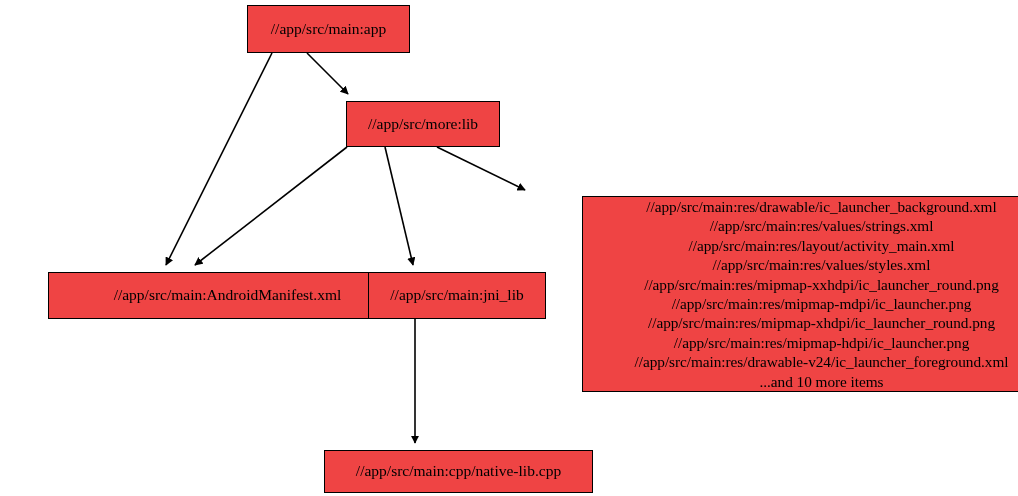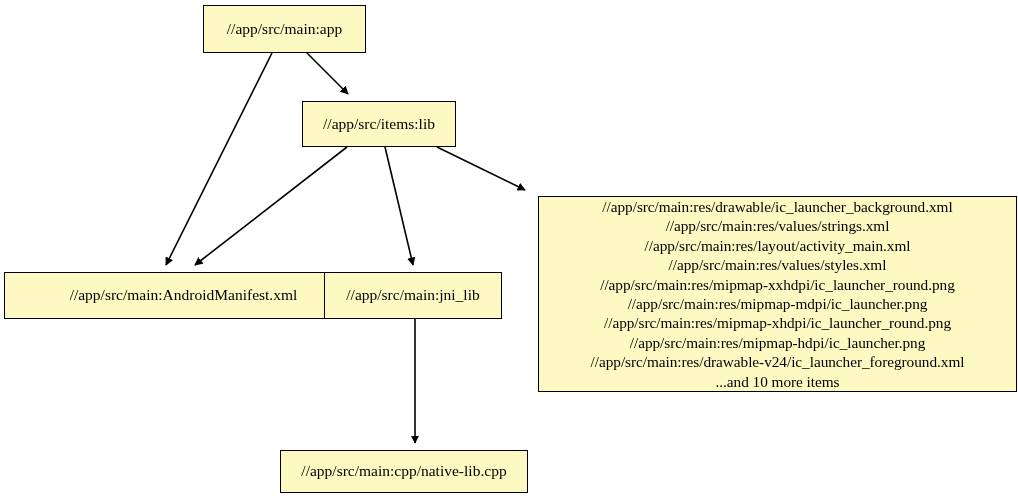--- a/index.html
+++ b/index.html
@@ -25,46 +25,47 @@
     position: absolute;
     inset: 0;
     width: 1018px;
     height: 496px;
     pointer-events: none;
   }
   .node {
     position: absolute;
     box-sizing: border-box;
     border: 1px solid #000000;
-    background: #fef9c3;
+    background: #ef4444;
     display: flex;
     align-items: center;
     justify-content: center;
     text-align: center;
     white-space: nowrap;
     font-size: 15.5px;
     line-height: 1.05;
+    margin-left: 44px;
   }
   .node-label {
     display: block;
     padding: 0 9px;
   }
   .node-multiline {
     white-space: pre;
     line-height: 19.4px;
     font-size: 15.3px;
     letter-spacing: -0.05px;
   }
   
   #node-app        { left: 203px; top: 5px;   width: 163px; height: 48px; }
   #node-lib        { left: 302px; top: 101px; width: 154px; height: 46px; }
   #node-manifest   { left: 4px;   top: 272px; width: 359px; height: 47px; }
   #node-jni-lib    { left: 324px; top: 272px; width: 178px; height: 47px; }
   #node-res-files  { left: 538px; top: 196px; width: 479px; height: 196px; }
-  #node-native-lib { left: 280px; top: 450px; width: 248px; height: 43px; text-align: center; }
+  #node-native-lib { left: 280px; top: 450px; width: 269px; height: 43px; text-align: center; }
 </style>
 </head>
 <body>
 
 <div id="graph-canvas">
 
   <svg id="edge-layer" viewBox="0 0 1018 496" xmlns="http://www.w3.org/2000/svg">
     <defs>
       <marker id="arrowhead" viewBox="0 0 10 10" refX="9" refY="5" markerWidth="5.2" markerHeight="5.2" orient="auto-start-reverse">
         <path d="M 0 0 L 10 5 L 0 10 z" fill="#000000"></path>
@@ -82,21 +83,21 @@
     <path d="M 437,147 L 525,190" fill="none" stroke="#000000" stroke-width="1.6" marker-end="url(#arrowhead)"></path>
 
     <path d="M 415,319 L 415,443" fill="none" stroke="#000000" stroke-width="1.6" marker-end="url(#arrowhead)"></path>
   </svg>
 
   <div class="node" id="node-app">
     <span class="node-label">//app/src/main:app</span>
   </div>
 
   <div class="node" id="node-lib">
-    <span class="node-label">//app/src/items:lib</span>
+    <span class="node-label">//app/src/more:lib</span>
   </div>
 
   <div class="node" id="node-manifest">
     <span class="node-label">//app/src/main:AndroidManifest.xml</span>
   </div>
 
   <div class="node" id="node-jni-lib">
     <span class="node-label">//app/src/main:jni_lib</span>
   </div>
 

